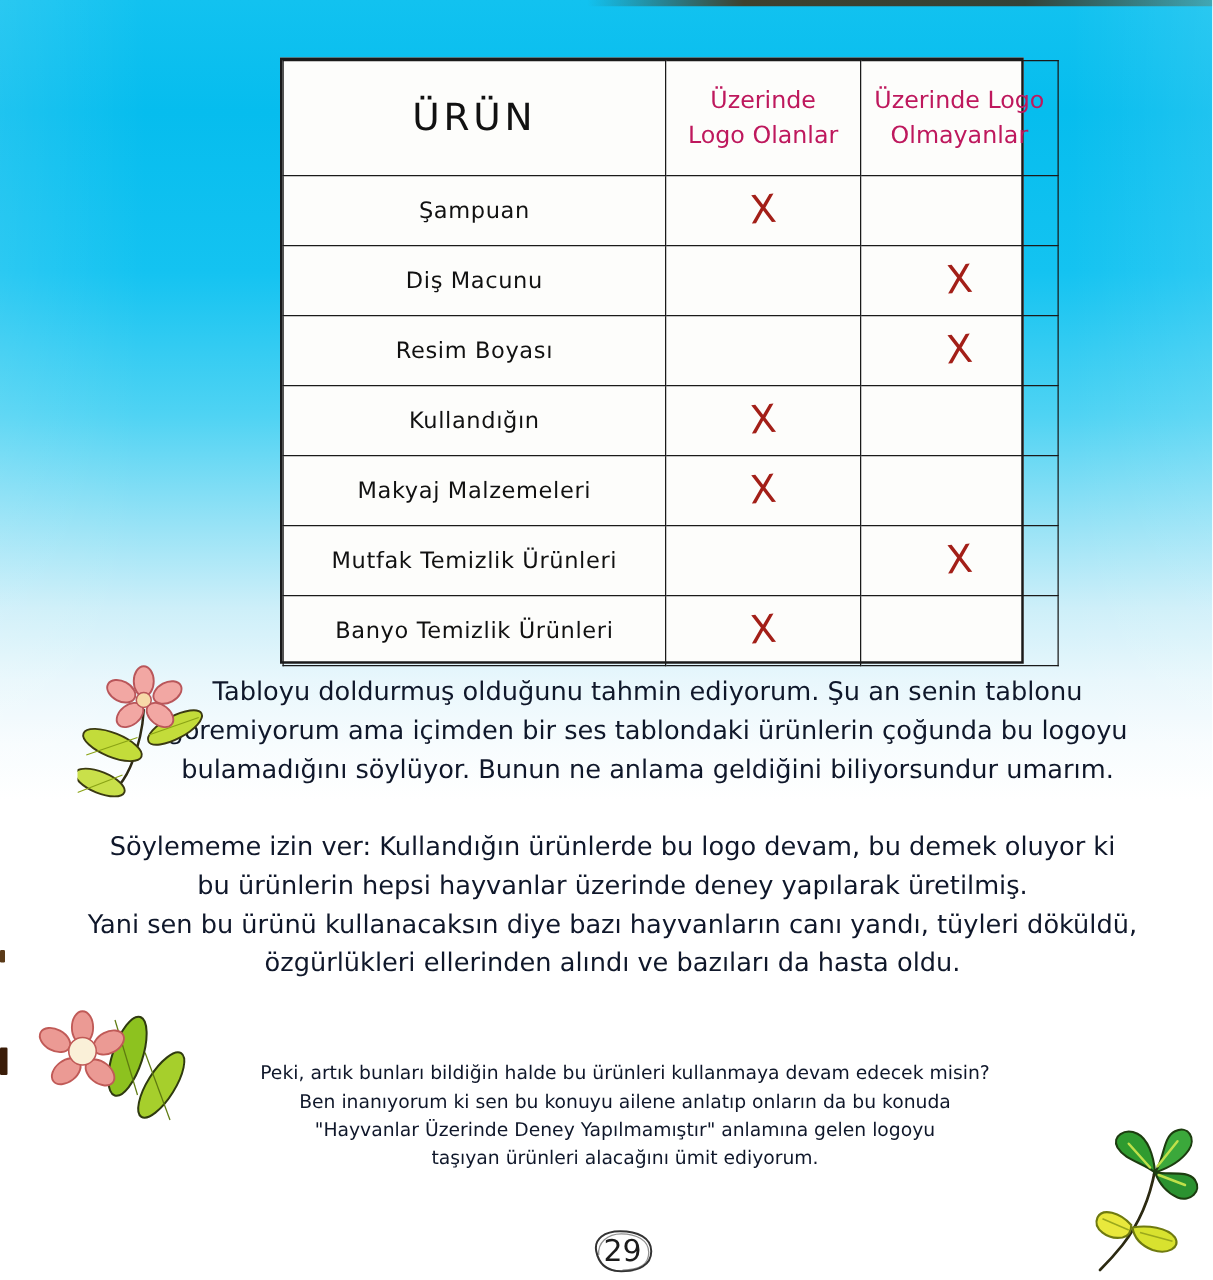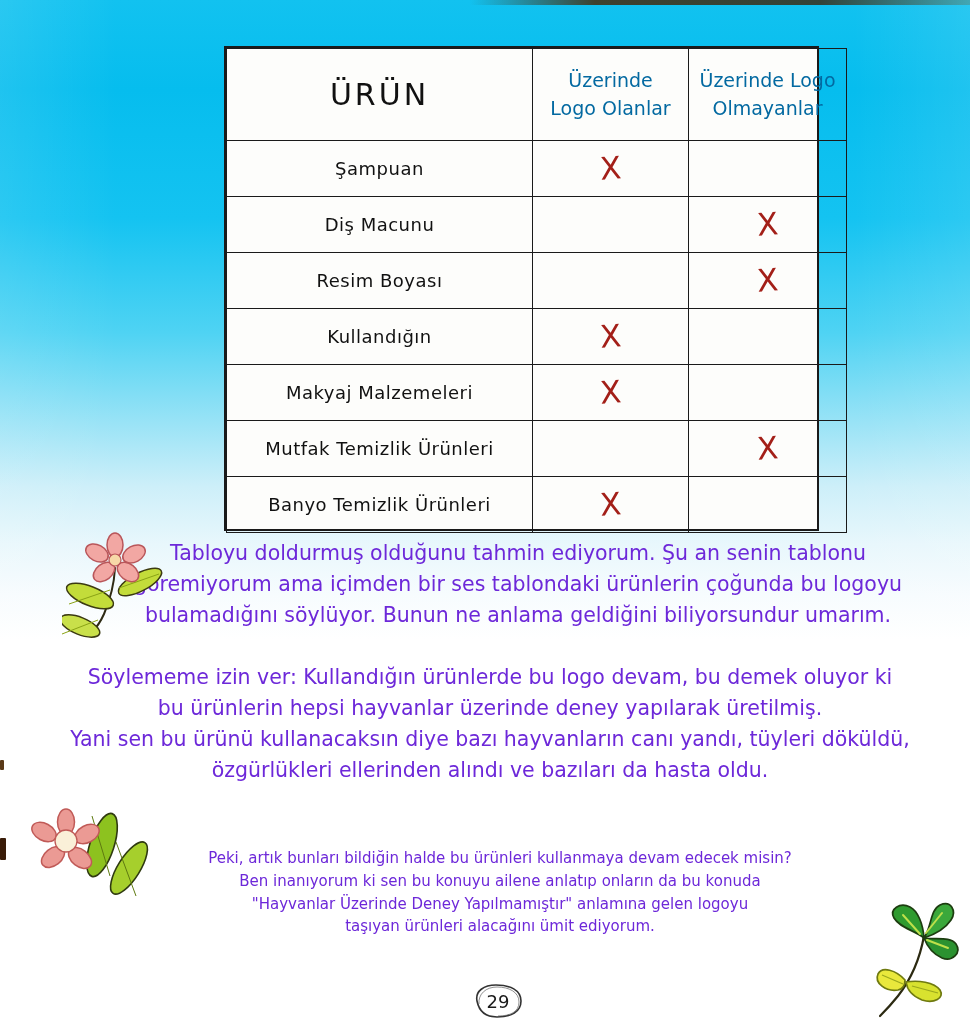--- a/index.html
+++ b/index.html
@@ -93,21 +93,21 @@
   .hdr-main {
     font-family: "DejaVu Sans", sans-serif;
     font-size: 30px;
     letter-spacing: 3px;
     color: #111;
   }
   .hdr-sub {
     font-family: "DejaVu Sans", sans-serif;
     font-size: 19px;
     line-height: 1.45;
-    color: #0369a1;
+    color: #be185d;
   }
   .hdr-sub .l2 { display: block; }
   .hdr-row { height: 92px; }
 
   .prod-row { height: 56px; }
   .prod-name {
     font-family: "DejaVu Sans", sans-serif;
     font-size: 18px;
     color: #111;
     letter-spacing: 0.5px;
@@ -121,21 +121,21 @@
     line-height: 1;
     transform: rotate(-4deg);
     font-weight: 500;
   }
   .xmark.blank { visibility: hidden; }
 
   
   .para {
     position: absolute;
     font-family: "DejaVu Sans", sans-serif;
-    color: #6d28d9;
+    color: #0f172a;
     text-align: center;
     line-height: 1.52;
   }
   #para-1 {
     left: 118px; top: 538px; width: 800px;
     font-size: 20.5px;
   }
   #para-2 {
     left: 70px; top: 662px; width: 840px;
     font-size: 20.5px;
@@ -160,21 +160,21 @@
     width: 56px; height: 38px;
   }
   #page-number .num {
     position: absolute;
     left: 0; top: 0;
     width: 56px; height: 38px;
     display: flex;
     align-items: center;
     justify-content: center;
     font-family: "DejaVu Sans", sans-serif;
-    font-size: 18px;
+    font-size: 24px;
     color: #1b1b1b;
   }
 </style>
 </head>
 <body>
 
 <div id="page">
 
   <div id="bg-gradient"></div>
   <div id="bg-gradient-side"></div>

